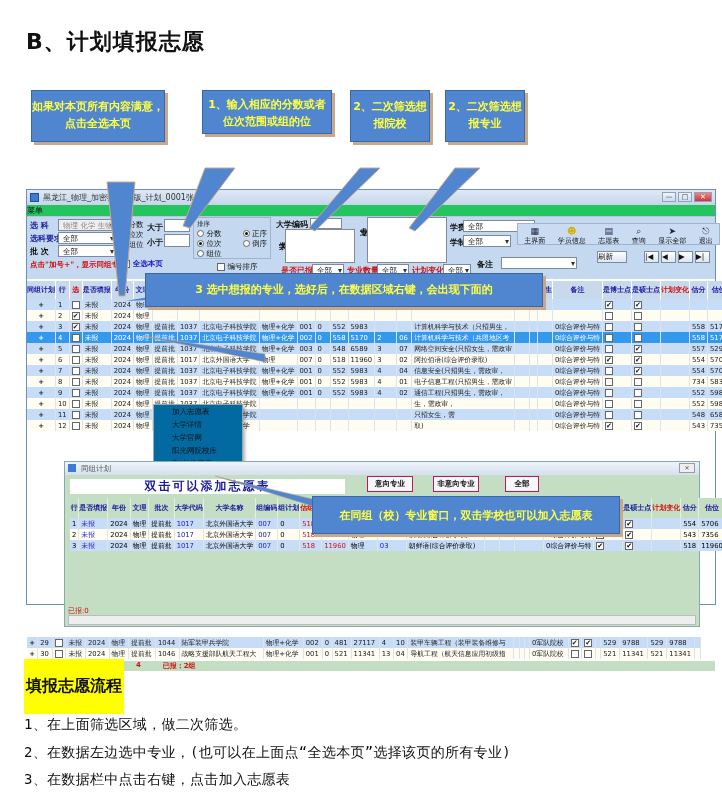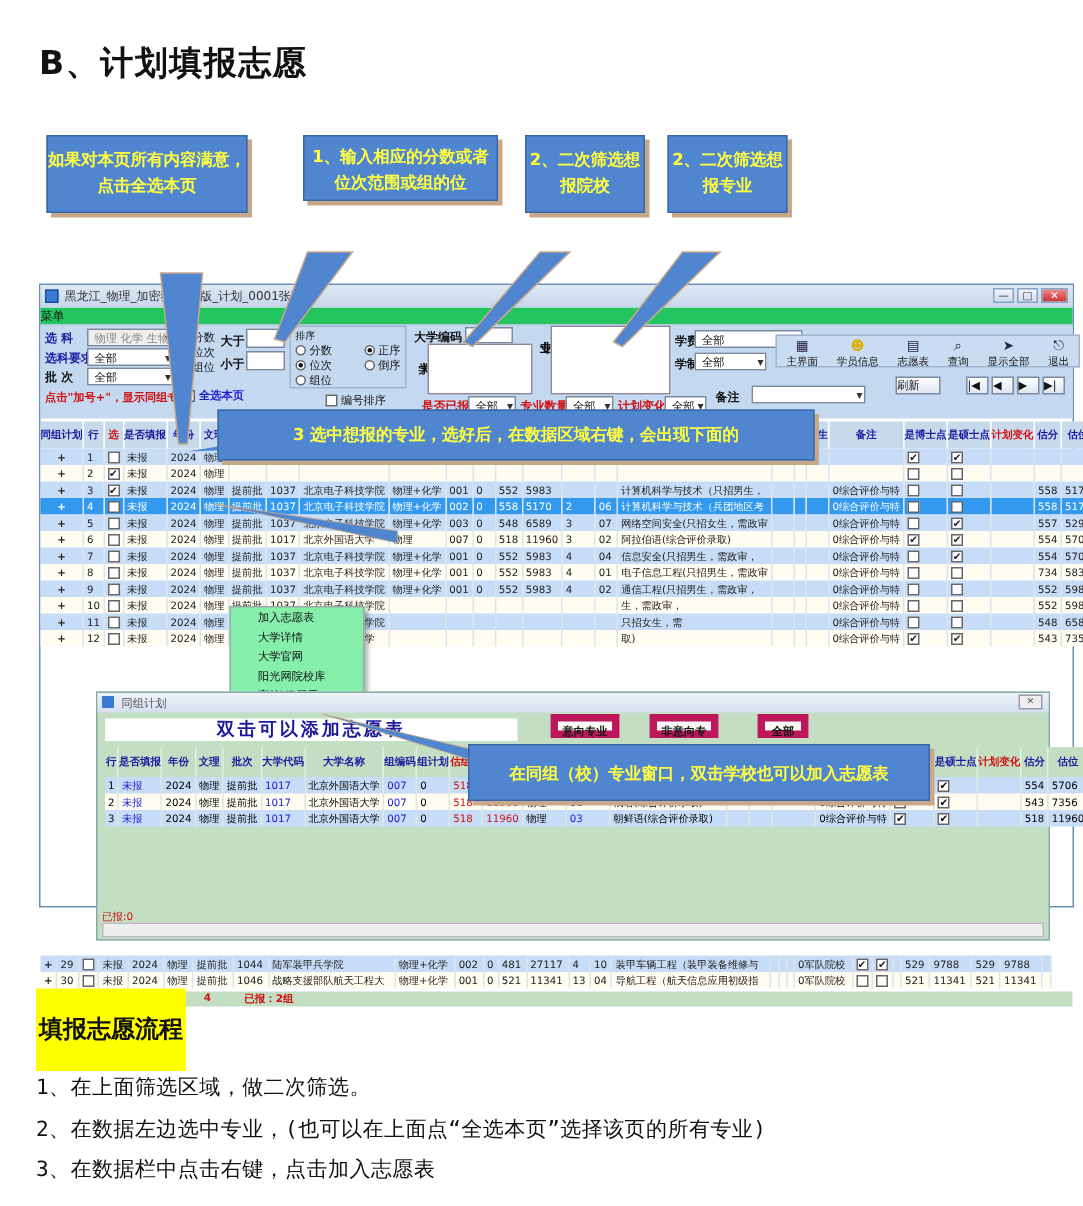--- a/index.html
+++ b/index.html
@@ -26,27 +26,27 @@
 .tool i{display:block;font-style:normal;font-size:9px;color:#224;height:10px}
 .navbtn{position:absolute;height:12px;border:1px solid #7a8aa0;background:linear-gradient(#fff,#dde6f0);font-size:7.5px;text-align:left;line-height:10px;font-weight:normal}
 table{border-collapse:collapse;font-size:6.8px;white-space:nowrap}
 .grid{position:absolute;left:0;top:104px;width:674px}
 .grid th{background:#c9d9ec;color:#1a1aa0;font-weight:bold;height:18px;border-right:1px solid #fff;font-size:7px;line-height:8px}
 .grid td{height:11px;border-right:1px solid #dbe4ee;padding:0 2px;color:#222}
 .r1{background:#c7dcf7}.r2{background:#fffdf2}
 .sel-row td{background:#3399ee !important;color:#fff !important}
 .blue{color:#1a1acc}.rd{color:#d01010}
 .plus{color:#d01010;font-weight:bold;text-align:center}
-.ctx{position:absolute;left:126px;top:214px;width:90px;height:95px;background:#86efac;border:1px solid #9aa;box-shadow:2px 2px 3px rgba(0,0,0,.3);font-size:7.5px;z-index:5}
+.ctx{position:absolute;left:126px;top:214px;width:90px;height:95px;background:#0369a1;border:1px solid #9aa;box-shadow:2px 2px 3px rgba(0,0,0,.3);font-size:7.5px;z-index:5}
 .ctx div{height:13px;line-height:13px;padding-left:18px;color:#111}
 .sub{position:absolute;left:41px;top:286px;width:636px;height:166px;background:#c3dec3;border:1px solid #8aa;z-index:6}
 .sub .stitle{height:13px;background:linear-gradient(#eef3fa,#d5e0ee);font-size:7.5px;line-height:13px;padding-left:16px;color:#555;position:relative}
 .sub .stitle .appicon{position:absolute;left:3px;top:2px;width:8px;height:8px;background:#3a7bd5}
 .subhead{position:absolute;left:5px;top:17px;width:275px;height:15px;background:#fff;font-size:12px;font-weight:bold;color:#1a1a9a;text-align:center;line-height:15px;letter-spacing:2px;font-family:"DejaVu Serif",serif}
-.subbtn{position:absolute;top:14px;height:16px;background:#f7f7f7;border:5px solid #be185d;font-size:7.5px;font-weight:bold;text-align:center;line-height:14px;color:#111}
+.subbtn{position:absolute;top:14px;height:16px;background:#f7f7f7;border:1px solid #be185d;font-size:7.5px;font-weight:bold;text-align:center;line-height:14px;color:#111}
 .subgrid{position:absolute;left:5px;top:36px;width:628px}
 .subgrid th{background:#c3dec3;color:#1a1aa0;font-weight:bold;height:20px;font-size:7px;line-height:8px;border-right:1px solid #e3efe3}
 .subgrid td{height:11px;padding:0 2px;border-right:1px solid #dfe7df}
 .callout{position:absolute;background:#4f86cf;border:1px solid #3a67a8;box-shadow:3px 3px 0 #c7a88a;color:#ffff40;font-weight:bold;text-align:center;z-index:10;font-size:11px;line-height:17px}
 .tail{position:absolute;z-index:9}
 .hscroll{position:absolute;height:10px;background:#eee;border:1px solid #bbb}
 .hl{position:absolute;left:24px;top:659px;background:#ffff00;font-size:16px;font-weight:bold;color:#111;padding:17px 2px;font-family:"DejaVu Serif",serif}
 .step{position:absolute;left:24px;font-size:14px;color:#111;font-family:"DejaVu Sans Mono",monospace;letter-spacing:0.3px}
 </style>
 </head>

